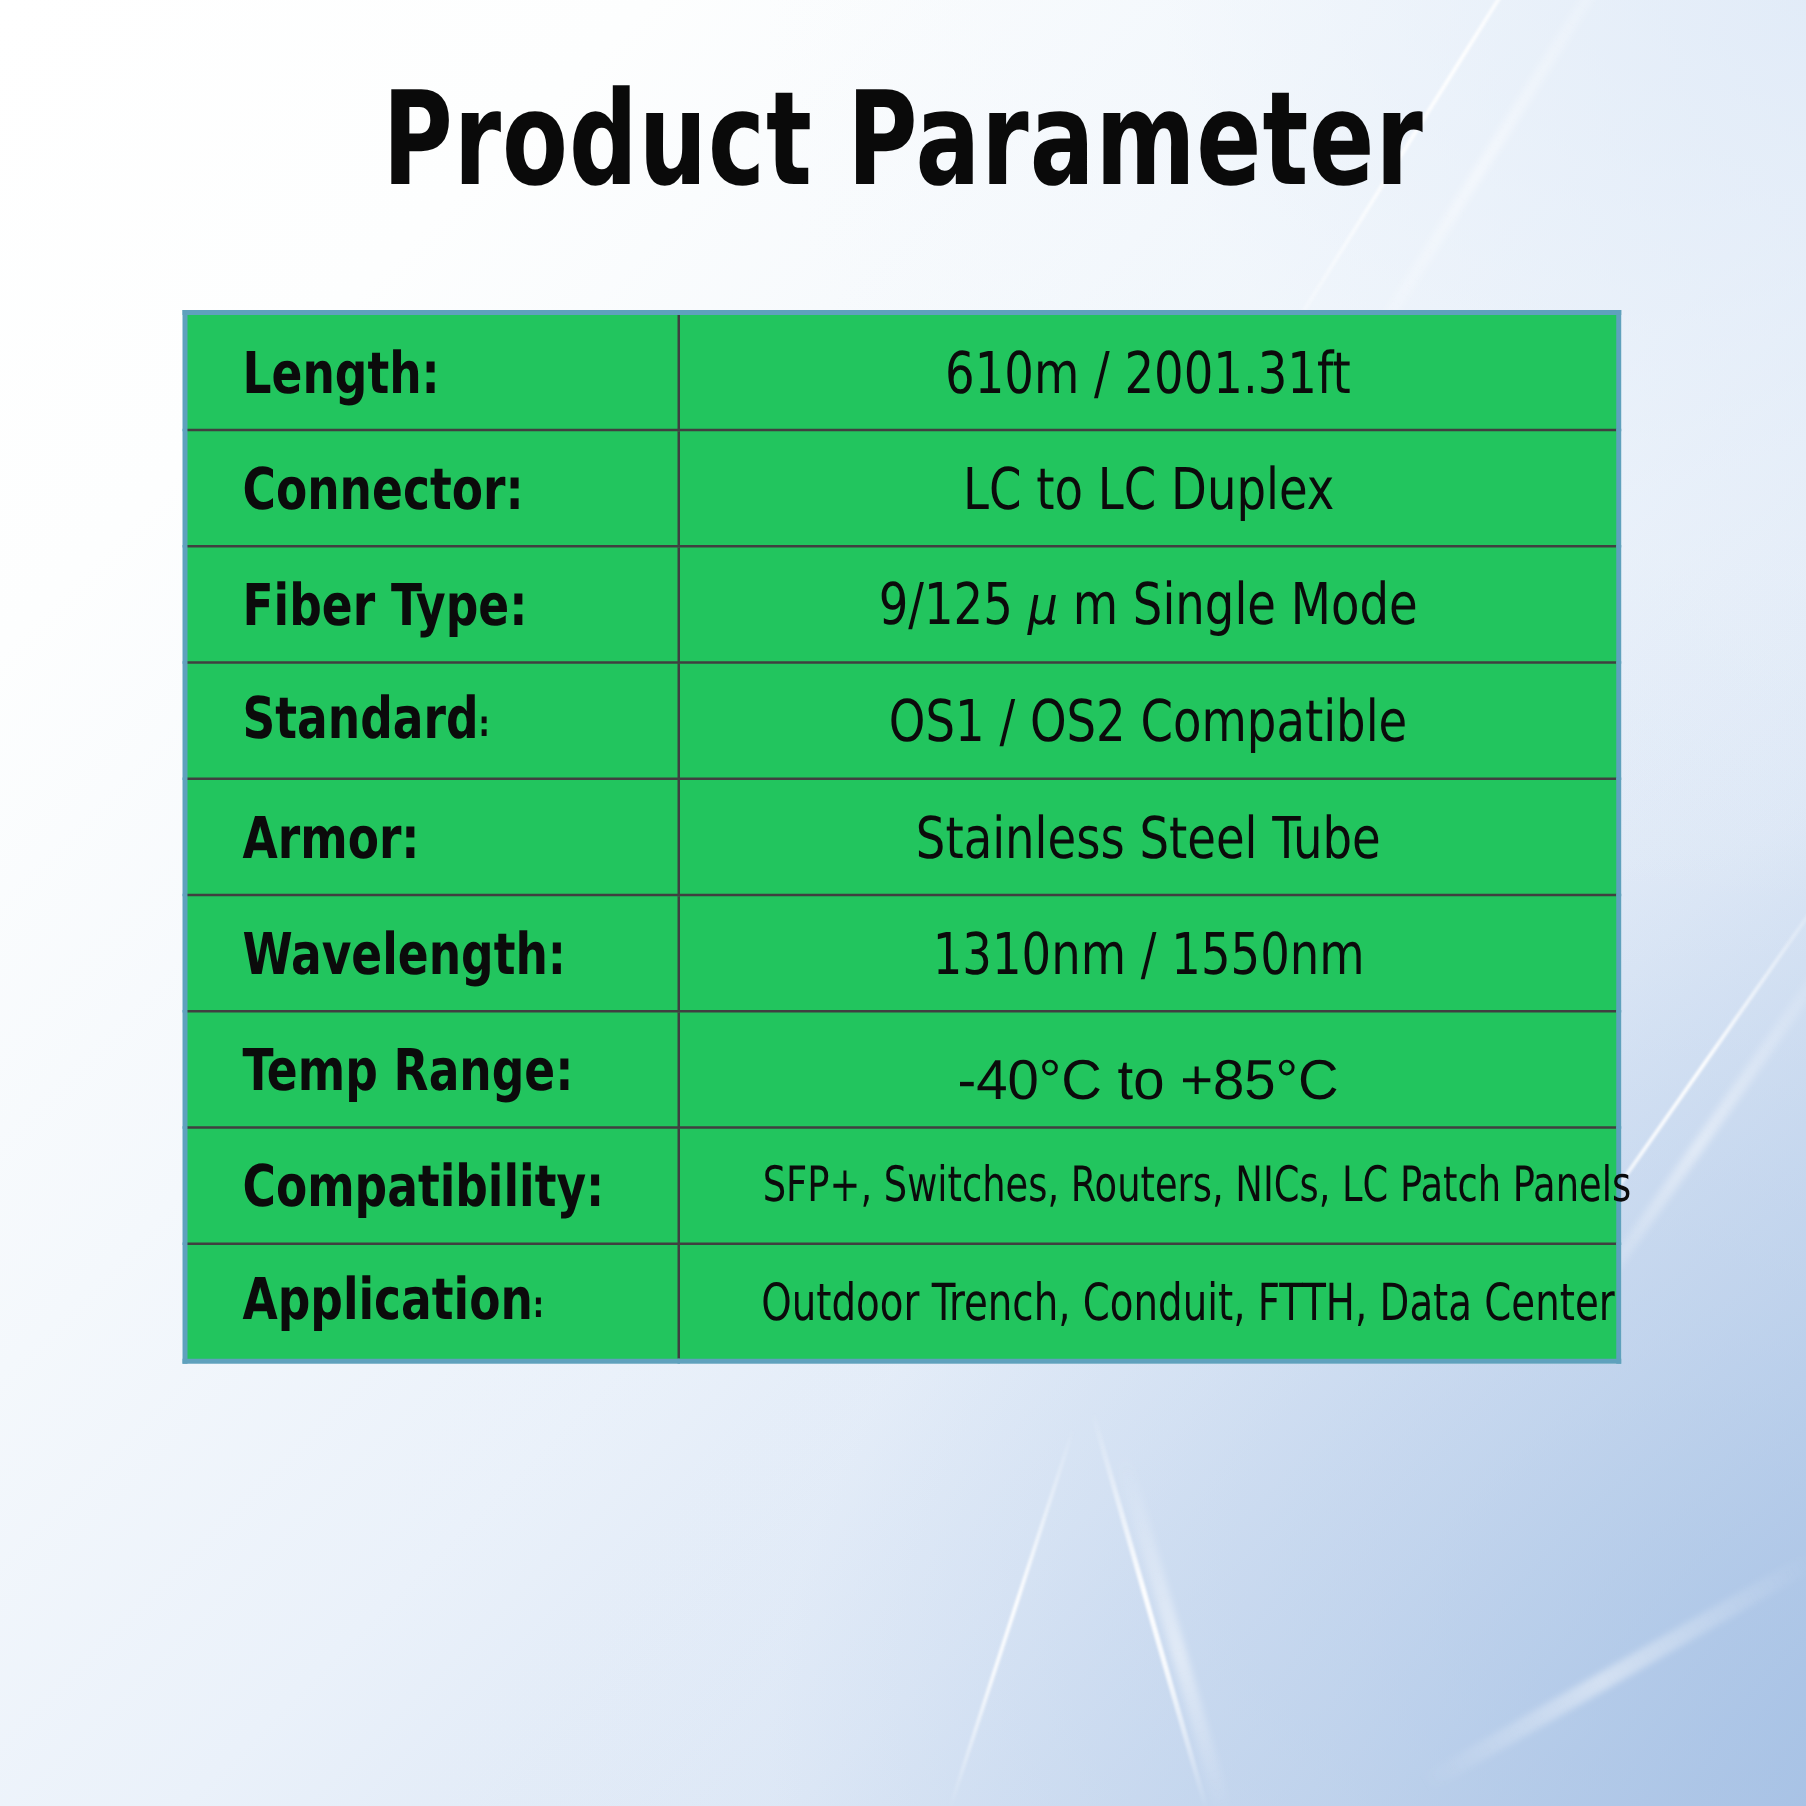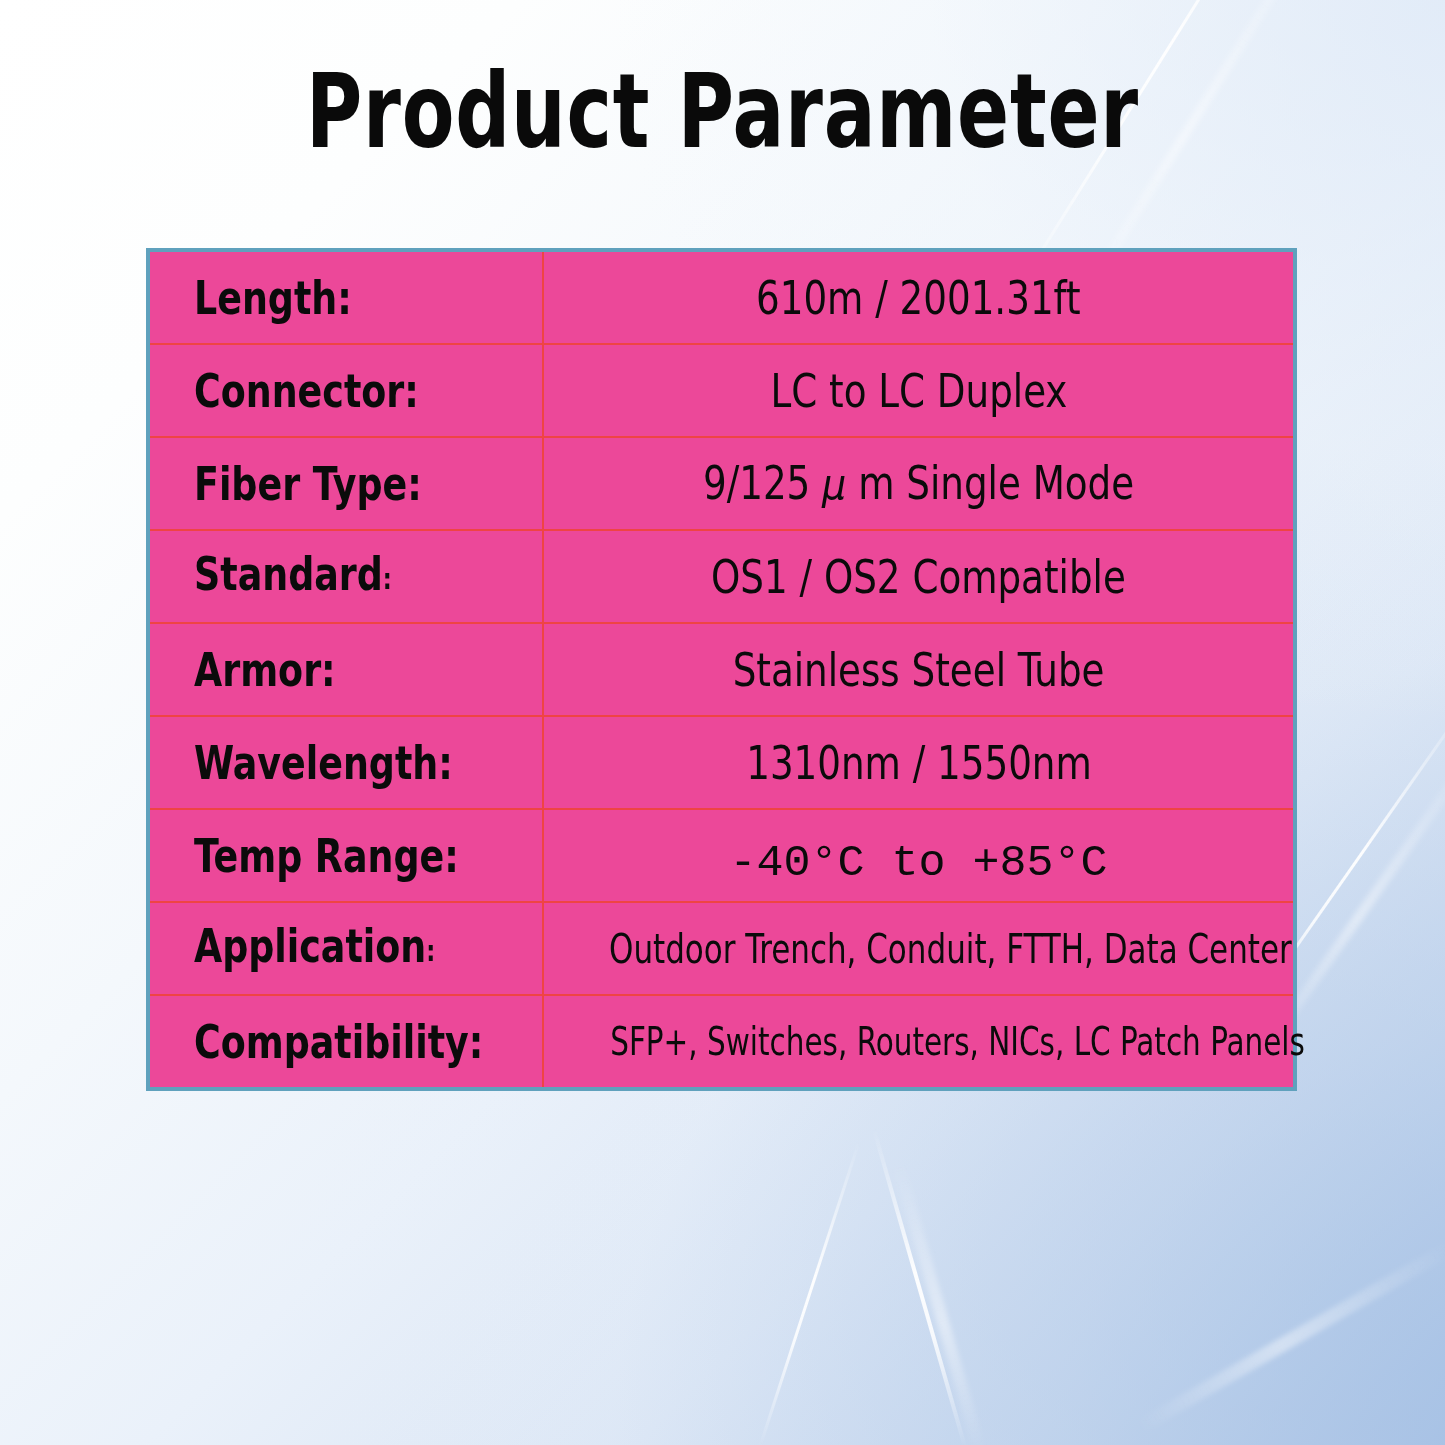--- a/index.html
+++ b/index.html
@@ -100,23 +100,23 @@
     left: 146px;
     top: 248px;
     width: 1151px;
     z-index: 5;
     border-collapse: collapse;
     table-layout: fixed;
     background: #ffffff;
     border: 4px solid #5fa1bd;
   }
   #spec-table td {
-    border: 2px solid #ef4444;
+    border: 2px solid #404040;
     padding: 0;
-    background: #ec4899;
+    background: #22c55e;
     vertical-align: middle;
   }
   col.c-label { width: 395px; }
   col.c-value { width: 752px; }
 
   .label-cell {
     height: 91px;
     padding-left: 44px !important;
     white-space: nowrap;
   }
@@ -140,21 +140,21 @@
     font-family: "Liberation Sans Narrow", "DejaVu Sans Condensed", "Liberation Sans", sans-serif;
     font-weight: 400;
     font-size: 46px;
     line-height: 52px;
     color: #0b0b0b;
     transform: scaleX(0.9);
     transform-origin: center center;
   }
   
   .value-text.wide {
-    font-family: Liberation Mono, monospace;
+    font-family: Liberation Sans, sans-serif;
     transform: scaleX(1);
     font-size: 45px;
     margin-top: 16px;
   }
   
   .value-text.dense {
     font-size: 43px;
     transform: scaleX(0.86);
   }
   .value-text.dense-sm {
@@ -262,30 +262,30 @@
         <span class="label-text">Temp Range:</span>
       </td>
       <td class="value-cell">
         <span class="value-text wide">-40°C  to +85°C</span>
       </td>
     </tr>
 
 
     <tr>
       <td class="label-cell">
+        <span class="label-text">Compatibility:</span>
+      </td>
+      <td class="value-cell">
+        <span class="value-text dense-xs">SFP+, Switches, Routers, NICs, LC Patch Panels</span>
+      </td>
+    </tr>
+
+    <tr>
+      <td class="label-cell">
         <span class="label-text"><span>Application</span><span class="small-colon">:</span></span>
       </td>
       <td class="value-cell">
         <span class="value-text dense-sm">Outdoor Trench, Conduit, FTTH, Data Center</span>
-      </td>
-    </tr>
-
-    <tr>
-      <td class="label-cell">
-        <span class="label-text">Compatibility:</span>
-      </td>
-      <td class="value-cell">
-        <span class="value-text dense-xs">SFP+, Switches, Routers, NICs, LC Patch Panels</span>
       </td>
     </tr>
 
   </tbody>
 </table>
 
 </body></html>

